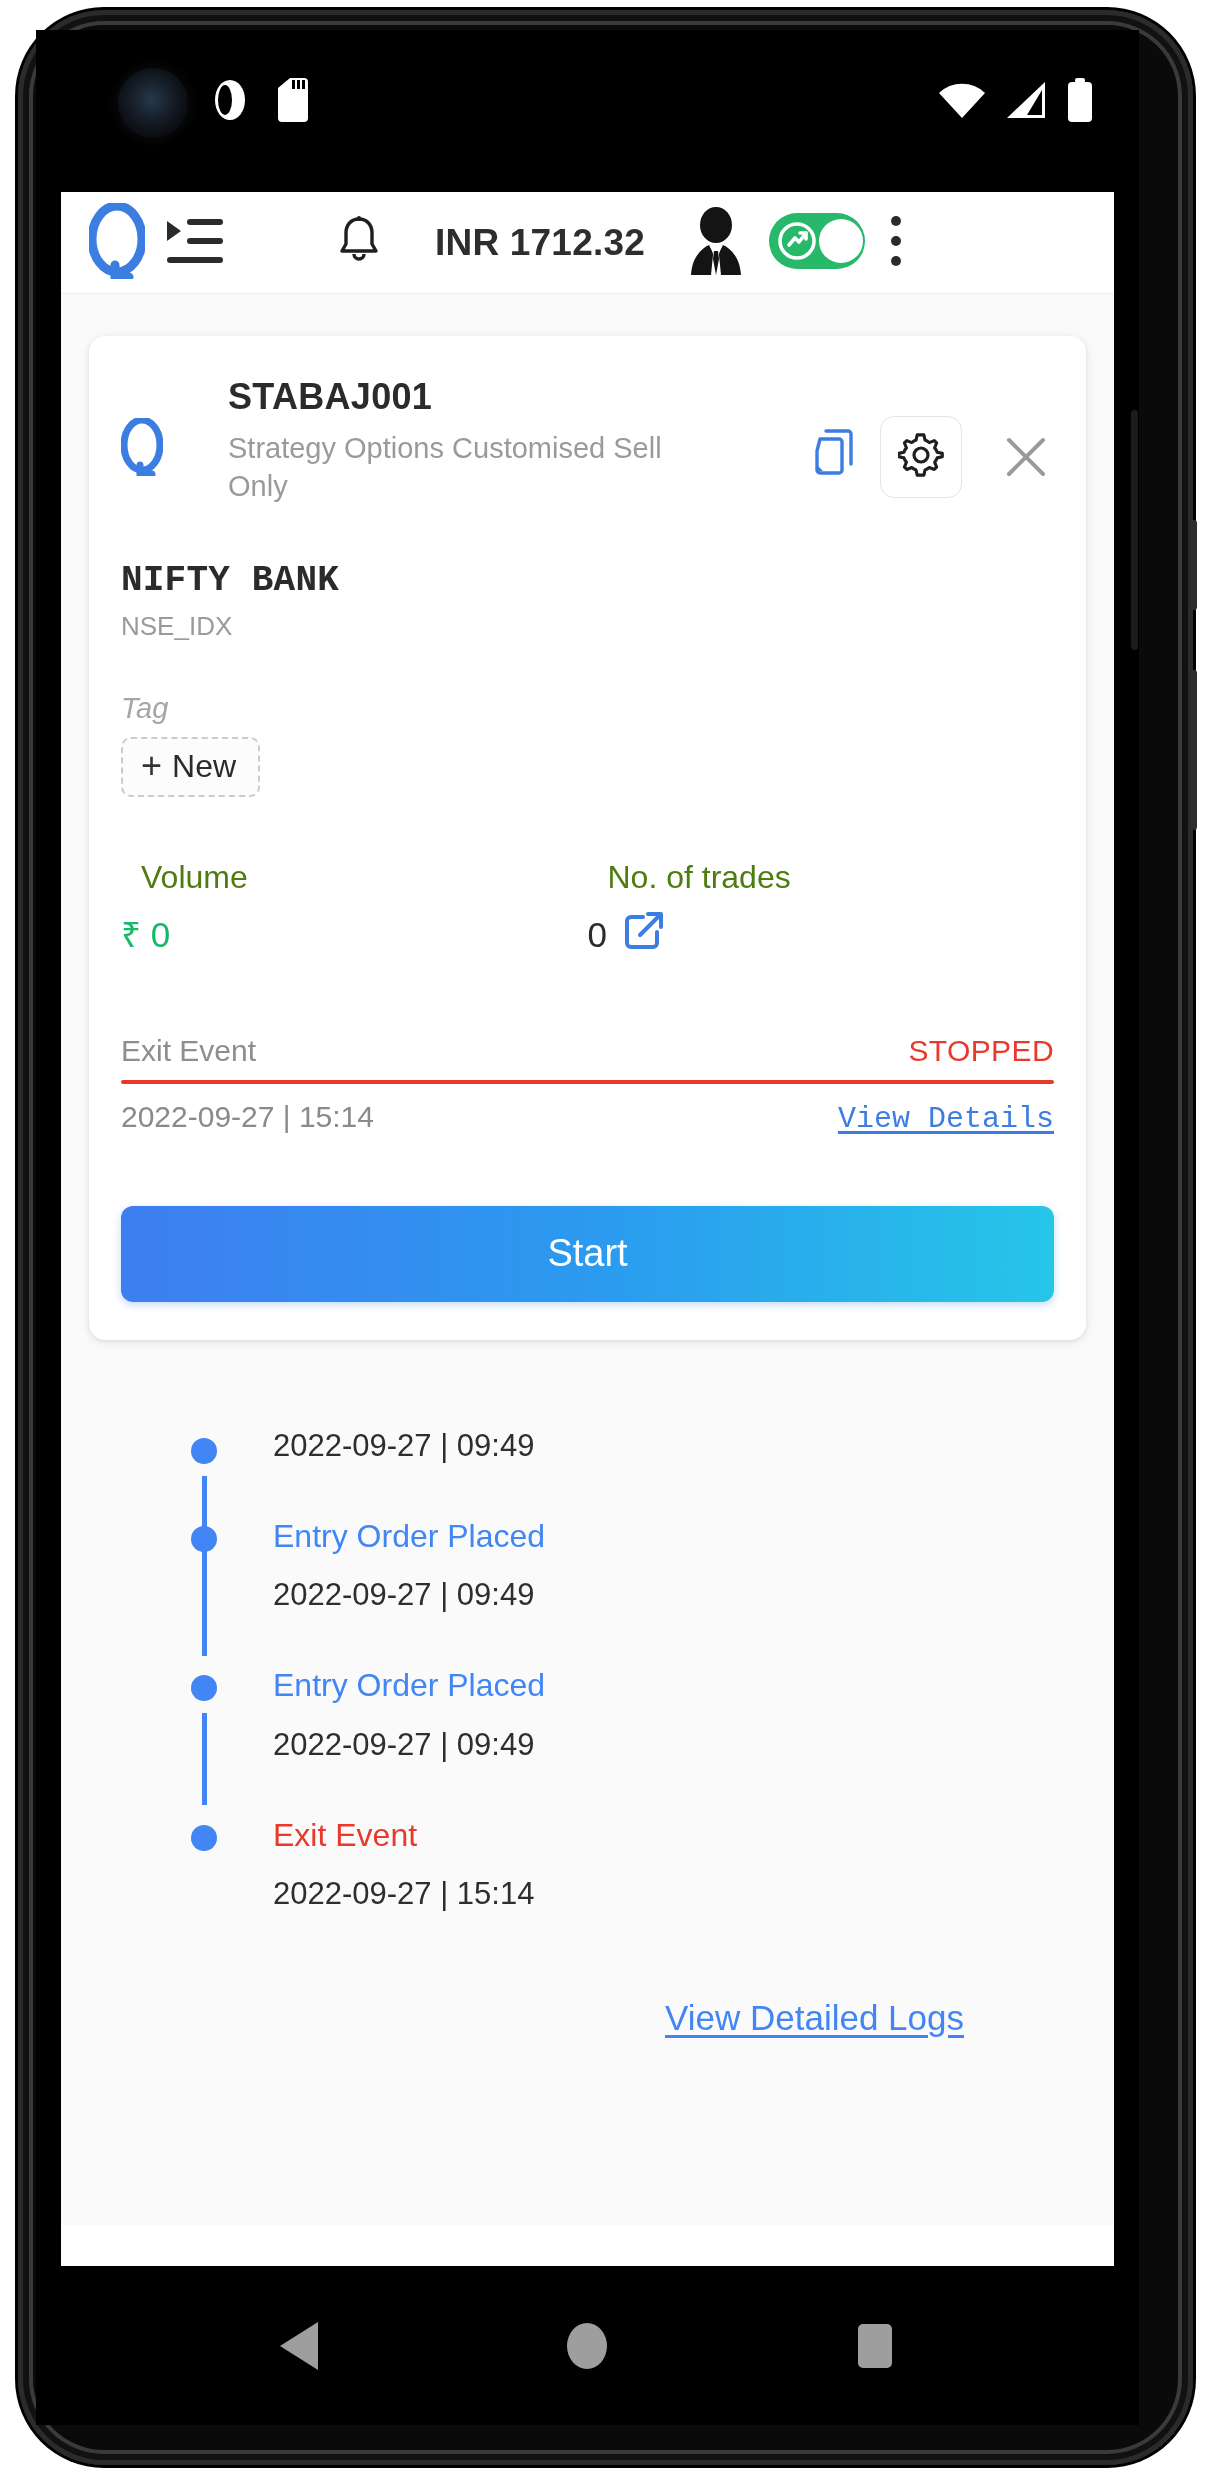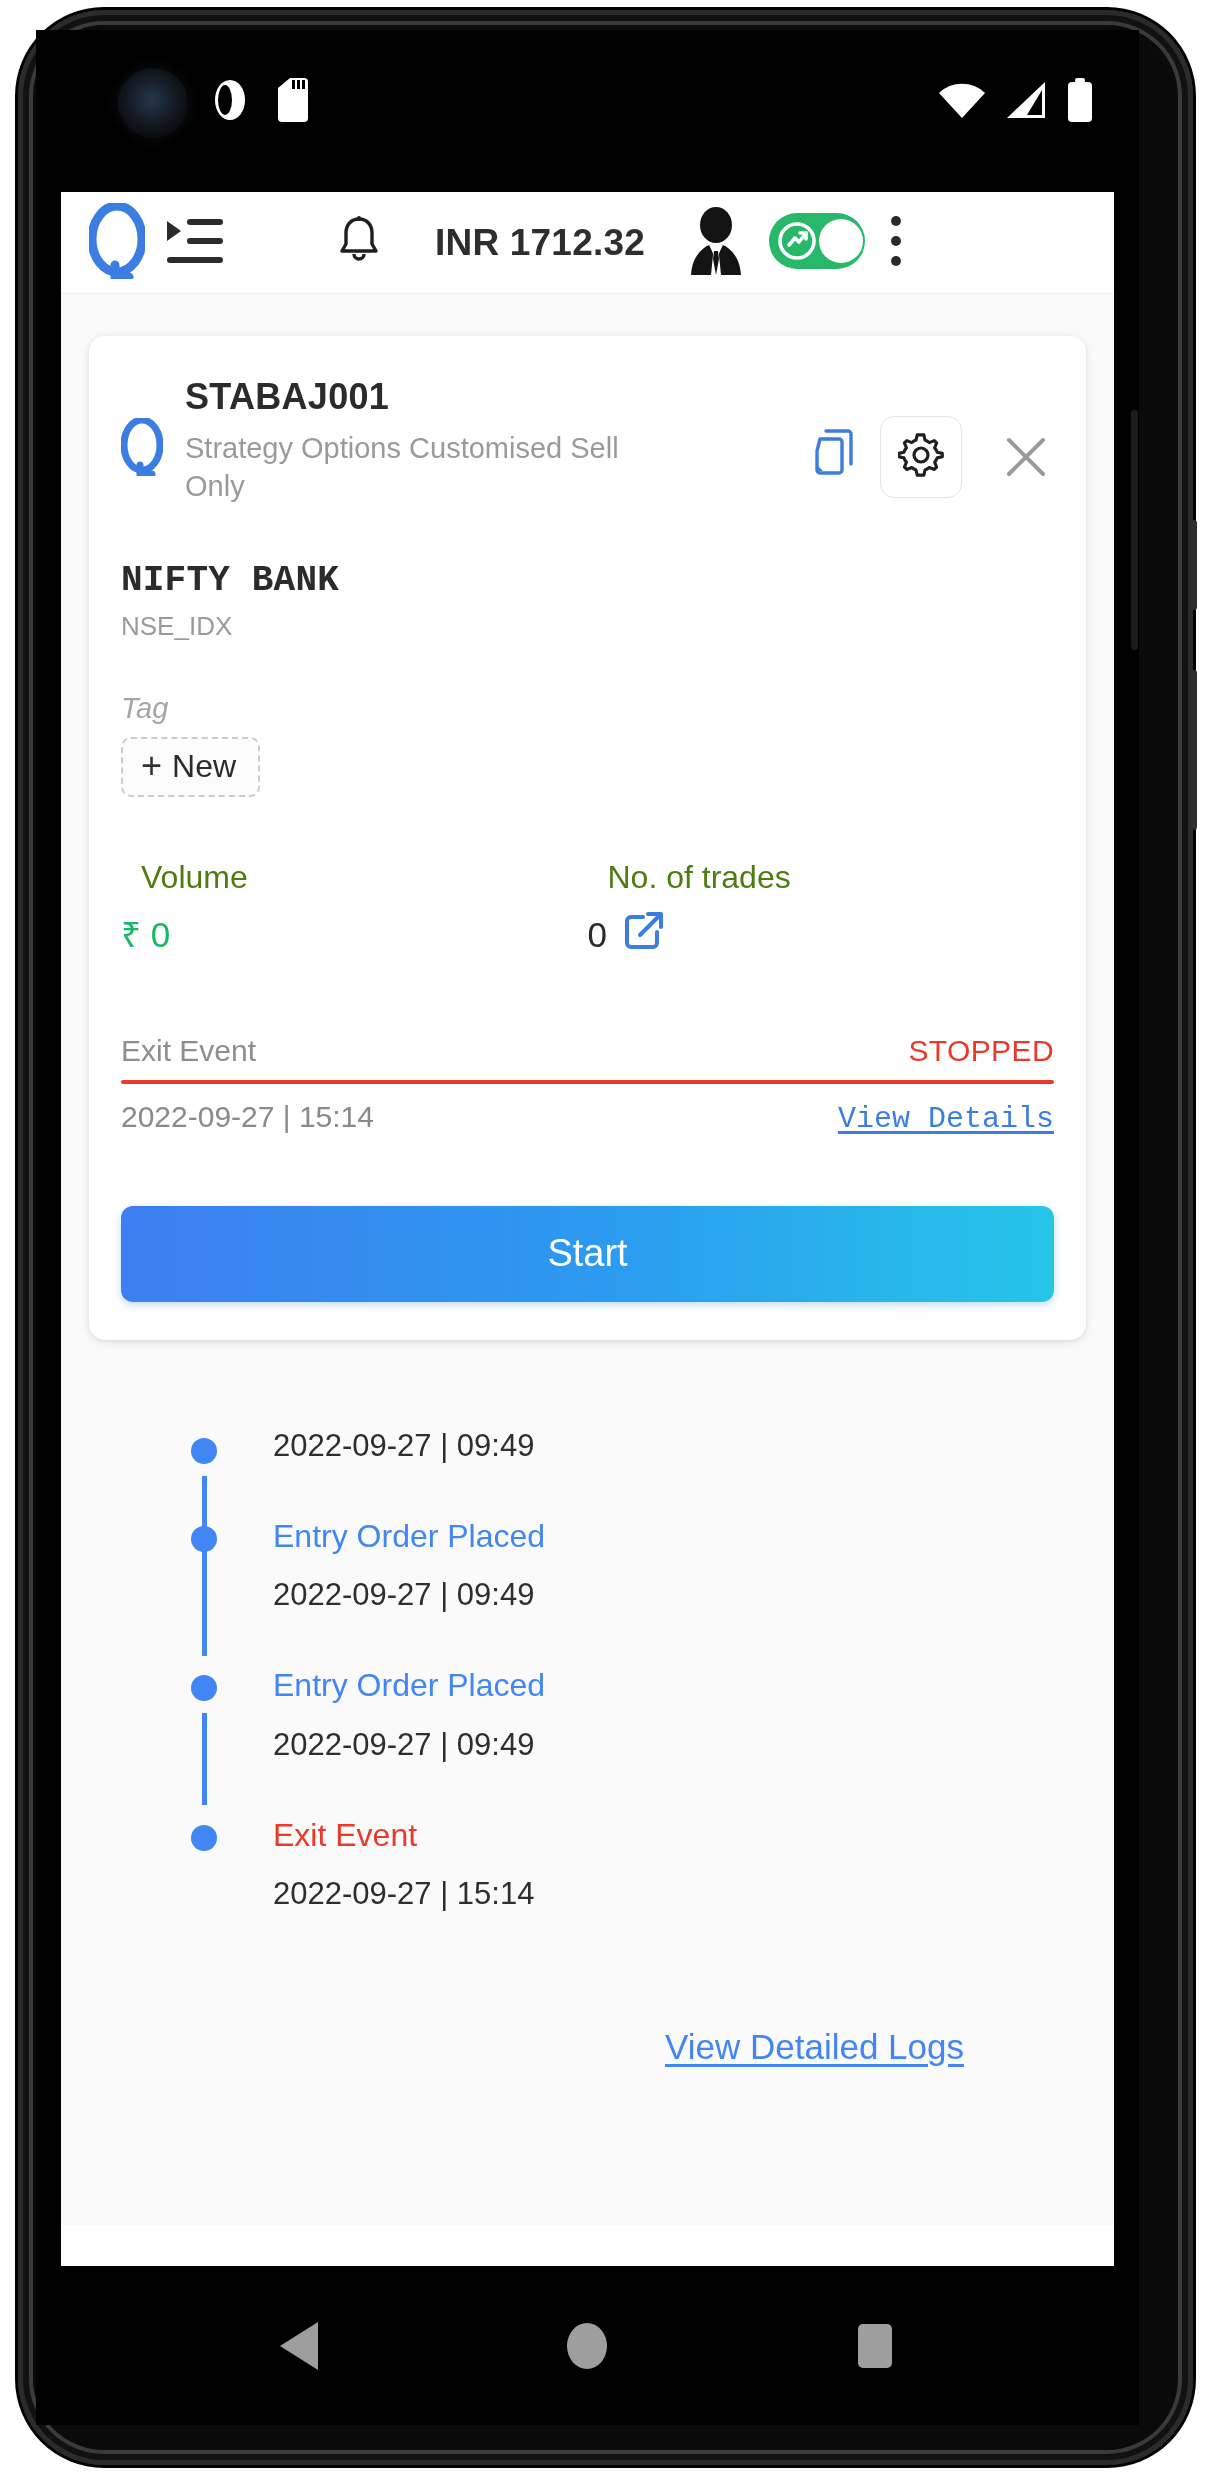--- a/index.html
+++ b/index.html
@@ -104,21 +104,21 @@
   }
 
   
   #strategy-card {
     margin: 18px 28px 0 28px;
     background: #ffffff;
     border-radius: 16px;
     box-shadow: 0 2px 10px rgba(0,0,0,.10), 0 1px 3px rgba(0,0,0,.06);
     padding: 34px 32px 38px 32px;
   }
-  .card-head { display: flex; align-items: flex-start; }
+  .card-head { display: flex; align-items: flex-start; gap: 43px; }
   .card-head-logo { flex: 0 0 auto; margin: 48px 22px 0 0; }
   .card-head-text { flex: 1 1 auto; min-width: 0; padding-top: 4px; }
   #strategy-title {
     font-size: 36px;
     font-weight: 700;
     color: #2b2b2b;
     letter-spacing: .3px;
     line-height: 1.25;
   }
   #strategy-subtitle {
@@ -231,21 +231,21 @@
     width: 5px; height: 92px;
     background: #4285f4;
   }
   .tl-body { padding-left: 82px; }
   .tl-title { font-size: 32px; line-height: 1.3; }
   .tl-title.blue { color: #4285f4; }
   .tl-title.red { color: #e8392b; }
   .tl-time { margin-top: 20px; font-size: 31px; color: #2e2e2e; }
 
   #view-logs-row {
-    margin-top: 63px;
+    margin-top: 34px;
     padding-right: 110px;
     text-align: right;
   }
   #view-detailed-logs {
     font-size: 35px;
     color: #4285f4;
     text-decoration: underline;
     text-underline-offset: 5px;
   }
 

